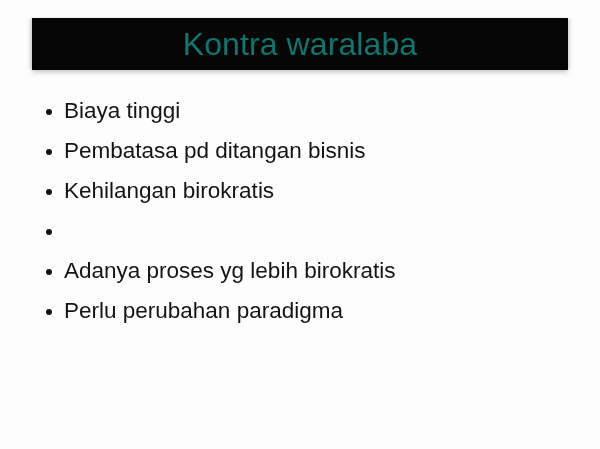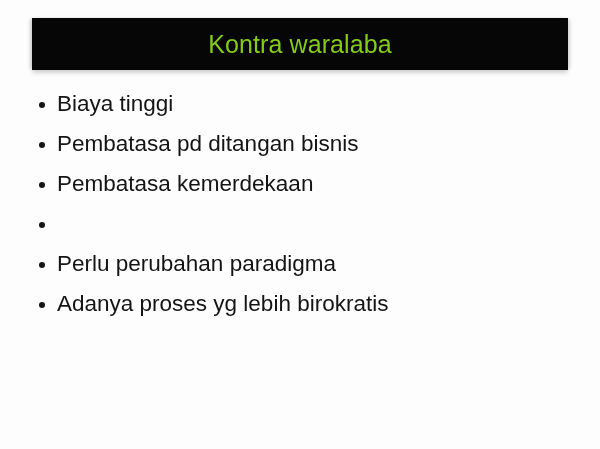--- a/index.html
+++ b/index.html
@@ -34,36 +34,36 @@
     display: flex;
     align-items: center;
     justify-content: center;
     box-shadow:
       -3px 0 3px -1px rgba(200, 200, 200, 0.85),
       0 4px 4px -1px rgba(205, 205, 205, 0.9),
       3px 0 3px -1px rgba(205, 205, 205, 0.75);
   }
 
   .title-text {
-    color: #84cc16;
-    font-size: 25px;
+    color: #0f766e;
+    font-size: 32px;
     font-weight: 400;
     letter-spacing: 0.1px;
     line-height: 1;
     white-space: nowrap;
     font-family: "Liberation Sans", "DejaVu Sans", sans-serif;
   }
 
   
   .bullet-list {
     position: absolute;
     left: 34px;
     top: 88px;
     width: 540px;
-    margin: 1px;
+    margin: 8px;
     padding: 0;
     list-style: none;
   }
 
   .bullet-item {
     position: relative;
     display: flex;
     align-items: flex-start;
     height: 40px;
     padding-left: 22px;
@@ -104,32 +104,32 @@
       <span class="bullet-label">Biaya tinggi</span>
     </li>
 
     <li class="bullet-item">
       <span class="bullet-marker"></span>
       <span class="bullet-label">Pembatasa pd ditangan bisnis</span>
     </li>
 
     <li class="bullet-item">
       <span class="bullet-marker"></span>
-      <span class="bullet-label">Pembatasa kemerdekaan</span>
+      <span class="bullet-label">Kehilangan birokratis</span>
     </li>
 
     <li class="bullet-item">
       <span class="bullet-marker"></span>
     </li>
 
     <li class="bullet-item">
       <span class="bullet-marker"></span>
-      <span class="bullet-label">Perlu perubahan paradigma</span>
+      <span class="bullet-label">Adanya proses yg lebih birokratis</span>
     </li>
 
     <li class="bullet-item">
       <span class="bullet-marker"></span>
-      <span class="bullet-label">Adanya proses yg lebih birokratis</span>
+      <span class="bullet-label">Perlu perubahan paradigma</span>
     </li>
 
   </ul>
 
 </div>
 
 </body></html>

